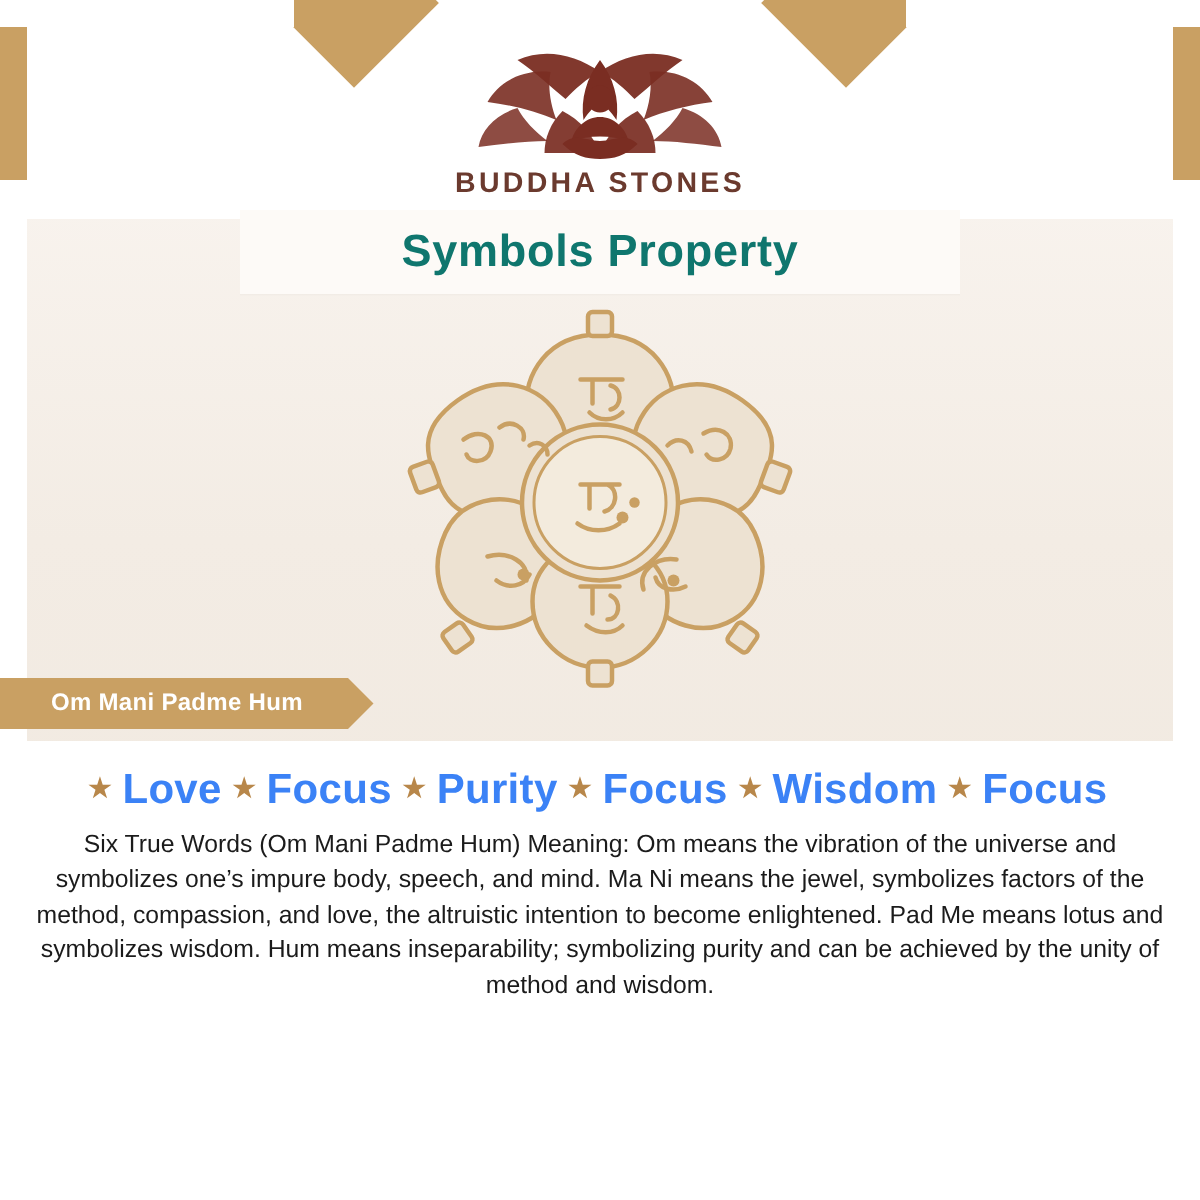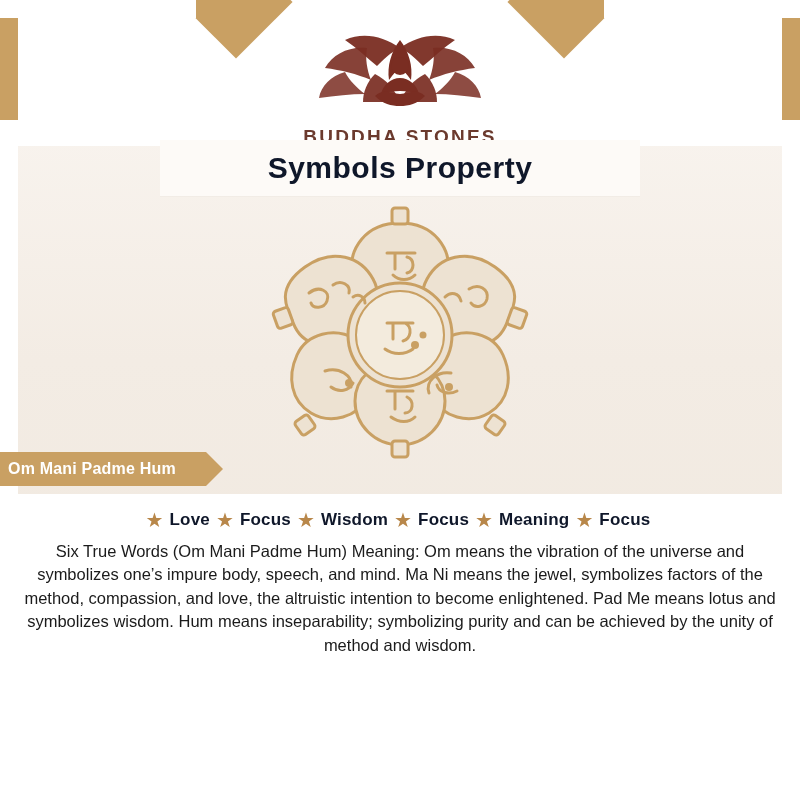--- a/index.html
+++ b/index.html
@@ -74,21 +74,21 @@
   
   .logo-wrap {
     position: absolute;
     left: 0; right: 0; top: 18px;
     display: flex;
     flex-direction: column;
     align-items: center;
   }
   .logo-mark { width: 190px; height: 92px; display: block; }
   .logo-text {
-    margin-top: 16px;
+    margin-top: 2px;
     font-size: 19px;
     letter-spacing: 2.2px;
     font-weight: bold;
     color: #6b3a2e;
     font-family: "Liberation Sans", sans-serif;
   }
 
   
   .title-bar {
     position: absolute;
@@ -96,41 +96,41 @@
     height: 56px;
     background: #fdfaf7;
     display: flex;
     align-items: center;
     justify-content: center;
     box-shadow: 0 1px 0 rgba(0,0,0,0.02);
   }
   .title-text {
     font-size: 30px;
     font-weight: bold;
-    color: #0f172a;
+    color: #0f766e;
     letter-spacing: 0.5px;
   }
 
   
   .mandala-wrap {
     position: absolute;
     left: 0; right: 0; top: 205px;
     display: flex;
     justify-content: center;
   }
 
   
   .ribbon {
     position: absolute;
     left: 0; top: 452px;
     height: 34px;
     background: #c9a063;
     display: flex;
     align-items: center;
-    padding-left: 8px;
+    padding-left: 34px;
     padding-right: 30px;
     color: #ffffff;
     font-size: 16px;
     font-weight: bold;
     letter-spacing: 0.2px;
   }
   .ribbon::after {
     content: "";
     position: absolute;
     right: -17px; top: 0;
@@ -150,23 +150,23 @@
   }
   .keywords {
     display: flex;
     align-items: center;
     justify-content: center;
     gap: 2px;
     margin-top: 16px;
     flex-wrap: nowrap;
   }
   .kw {
-    font-size: 17px;
+    font-size: 28px;
     font-weight: bold;
-    color: #0f172a;
+    color: #3b82f6;
     letter-spacing: 0.2px;
     padding: 0 4px;
     white-space: nowrap;
   }
   .star {
     font-size: 20px;
     color: #b8874a;
     line-height: 1;
   }
   .para {
@@ -302,24 +302,24 @@
     <span>Om Mani Padme Hum</span>
   </div>
 
   <div class="text-panel">
     <div class="keywords">
       <span class="star">★</span>
       <span class="kw">Love</span>
       <span class="star">★</span>
       <span class="kw">Focus</span>
       <span class="star">★</span>
+      <span class="kw">Purity</span>
+      <span class="star">★</span>
+      <span class="kw">Focus</span>
+      <span class="star">★</span>
       <span class="kw">Wisdom</span>
-      <span class="star">★</span>
-      <span class="kw">Focus</span>
-      <span class="star">★</span>
-      <span class="kw">Meaning</span>
       <span class="star">★</span>
       <span class="kw">Focus</span>
     </div>
     <p class="para">Six True Words (Om Mani Padme Hum) Meaning: Om means the vibration of the universe and symbolizes one’s impure body, speech, and mind. Ma Ni means the jewel, symbolizes factors of the method, compassion, and love, the altruistic intention to become enlightened. Pad Me means lotus and symbolizes wisdom. Hum means inseparability; symbolizing purity and can be achieved by the unity of method and wisdom.</p>
   </div>
 
 </div>
 
 </body></html>

